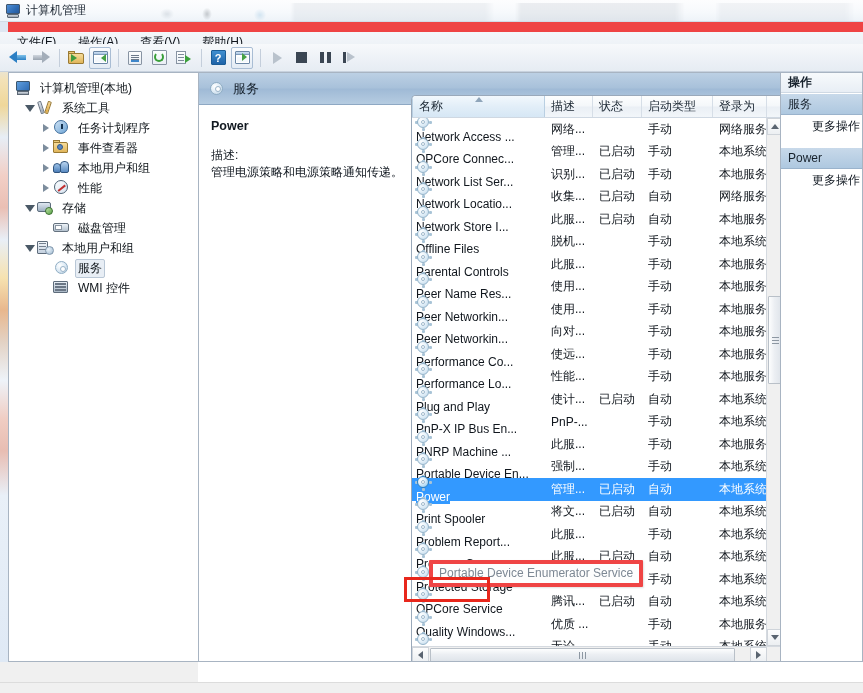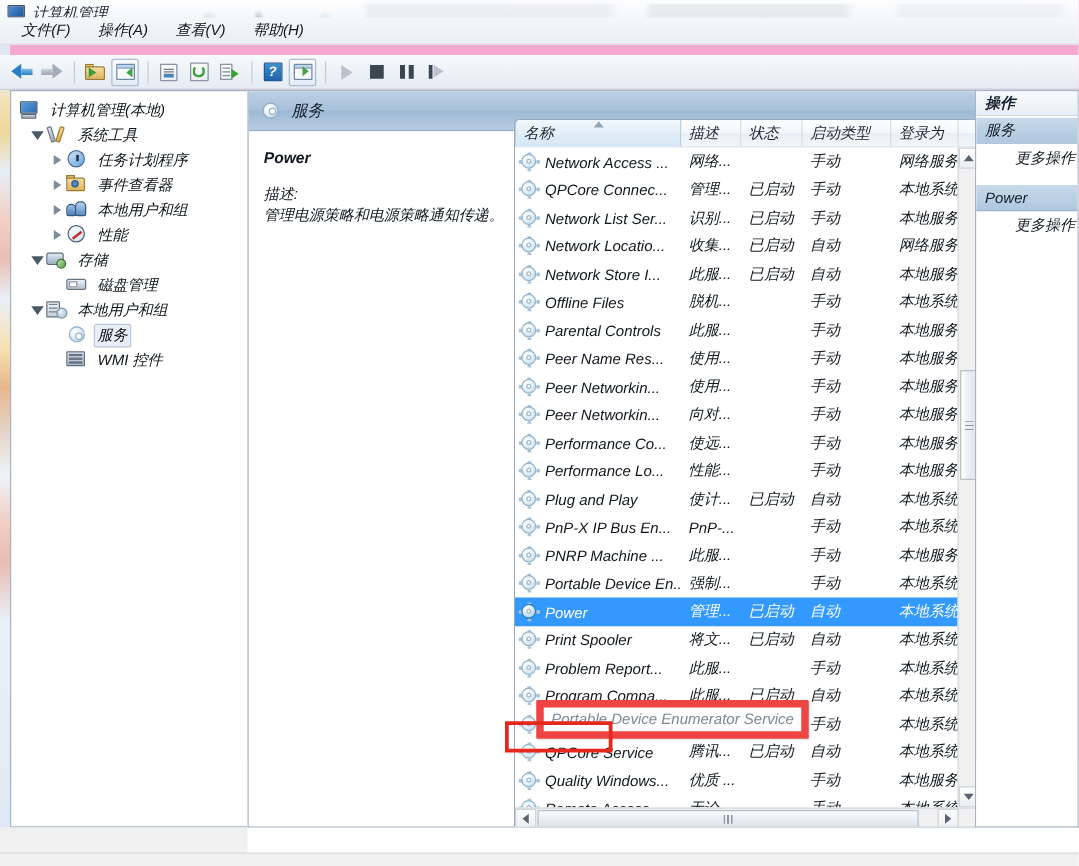--- a/index.html
+++ b/index.html
@@ -8,22 +8,21 @@
     width: 863px; height: 693px;
     overflow: hidden;
     font-family: "Liberation Sans", "DejaVu Sans", sans-serif;
     font-size: 12px;
     background: #ffffff;
   }
 
   #app {
     position: relative;
     width: 863px; height: 608px;
-    background: #f9a8d4;
-    font-style: italic;
+    background: #ef4444;
   }
 
   
   .bg-strip {
     position: absolute; left: 0; top: 22px;
     width: 8px; height: 640px;
     background: linear-gradient(to bottom,
       #dfe7f2 0%, #dfe7f2 6%,
       #f3e2b8 9%, #efd79a 13%,
       #e7eef6 18%,
@@ -73,21 +72,21 @@
   }
   .app-icon .base {
     position: absolute; left: 2px; top: 11px; width: 12px; height: 4px;
     background: linear-gradient(to bottom, #cfd6de, #9aa4b0);
     border: 1px solid #5d6976; border-radius: 1px;
   }
   .title-text { font-size: 12px; color: #1d2733; }
 
   
   .menubar {
-    position: absolute; left: 0; top: 14px; width: 863px; height: 22px;
+    position: absolute; left: 0; top: 32px; width: 863px; height: 22px;
     background: linear-gradient(to bottom, #f4f7fa, #eaeff5);
     border-bottom: 1px solid #dde4ec;
     display: flex; align-items: center;
     padding-left: 8px; z-index: 6;
   }
   .menu-item {
     font-size: 12px; color: #10151c; padding: 2px 9px; margin-right: 4px;
     cursor: default; white-space: nowrap;
   }
 
@@ -361,21 +360,21 @@
   .rows {
     position: absolute; left: 0; top: 22px; width: 355px; height: 528px;
     overflow: hidden;
   }
   .row {
     display: flex; align-items: center; height: 22.5px; white-space: nowrap;
     font-size: 12px; color: #10161d; cursor: default;
   }
   .row.sel { background: #3399ff; color: #ffffff; }
   .cell { overflow: hidden; padding-left: 6px; }
-  .cell.c-name { display: flex; align-items: flex-end; padding-left: 4px; }
+  .cell.c-name { display: flex; align-items: flex-start; padding-left: 4px; flex-direction: column; }
   .cell.c-name .gico { width: 15px; height: 15px; position: relative; margin-right: 5px; flex: 0 0 auto; }
   .row.sel .cell.c-name .nm { background: #3399ff; }
 
   
   .svc-gear { position: absolute; left: 0; top: 0; width: 15px; height: 15px; }
   .svc-gear .ring {
     position: absolute; left: 1px; top: 1px; width: 12px; height: 12px; border-radius: 50%;
     background: radial-gradient(circle at 34% 30%, #ffffff 0%, #eaf4fb 38%, #bed7e9 100%);
     border: 1.6px solid #93b3ca;
   }
@@ -434,21 +433,21 @@
     border: 1px solid #b9c0c8; border-radius: 1px;
     display: flex; align-items: center; justify-content: center;
   }
   .hgrip { width: 7px; height: 7px; background:
     linear-gradient(to right, #8d97a2 0 1px, transparent 1px 3px,
                     #8d97a2 3px 4px, transparent 4px 6px, #8d97a2 6px 7px); }
 
   
   .tooltip {
     position: absolute; left: 429px; top: 488px;
-    background: #fdfdfd; border: 6px solid #ef4444;
+    background: #fdfdfd; border: 4px solid #ef4444;
     font-size: 12px; color: #7d8894; padding: 2px 6px 3px 6px;
     box-shadow: 1px 1px 2px rgba(0,0,0,.12);
     white-space: nowrap; z-index: 20; border-radius: 1px;
   }
 
   
   .redbox {
     position: absolute; left: 404px; top: 505px; width: 86px; height: 25px;
     border: 3px solid #e8271c; z-index: 25; pointer-events: none;
   }

